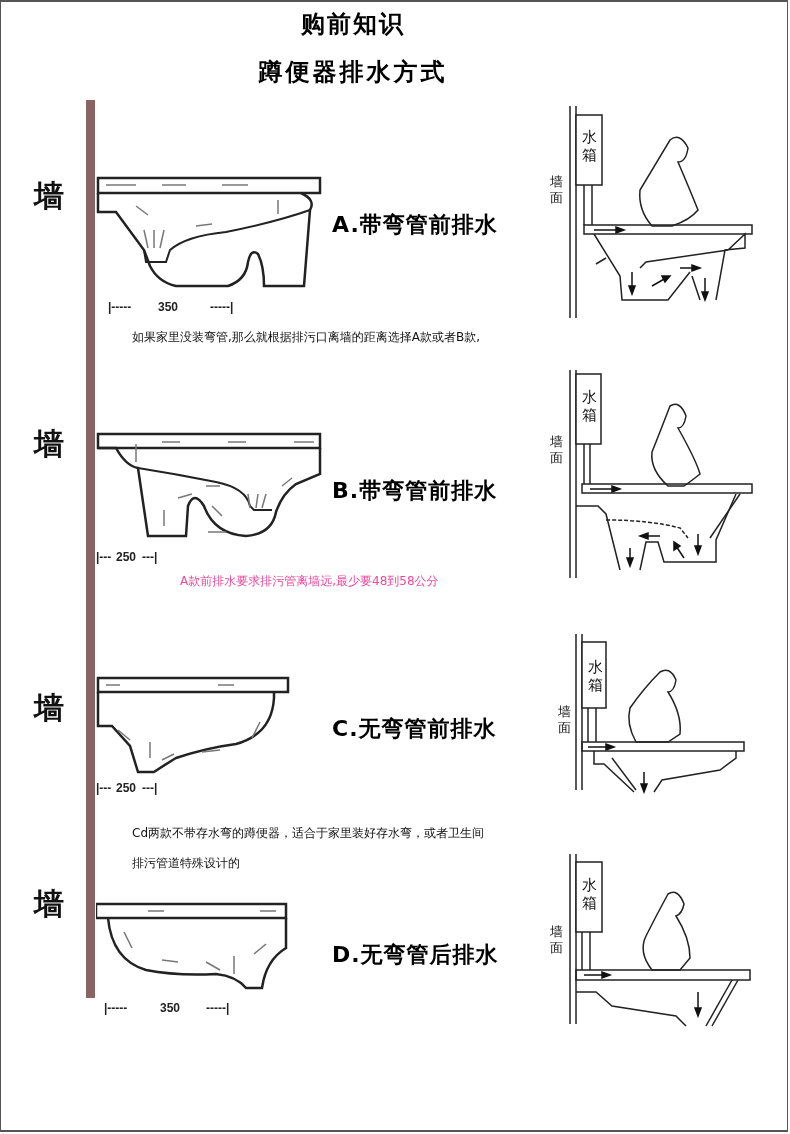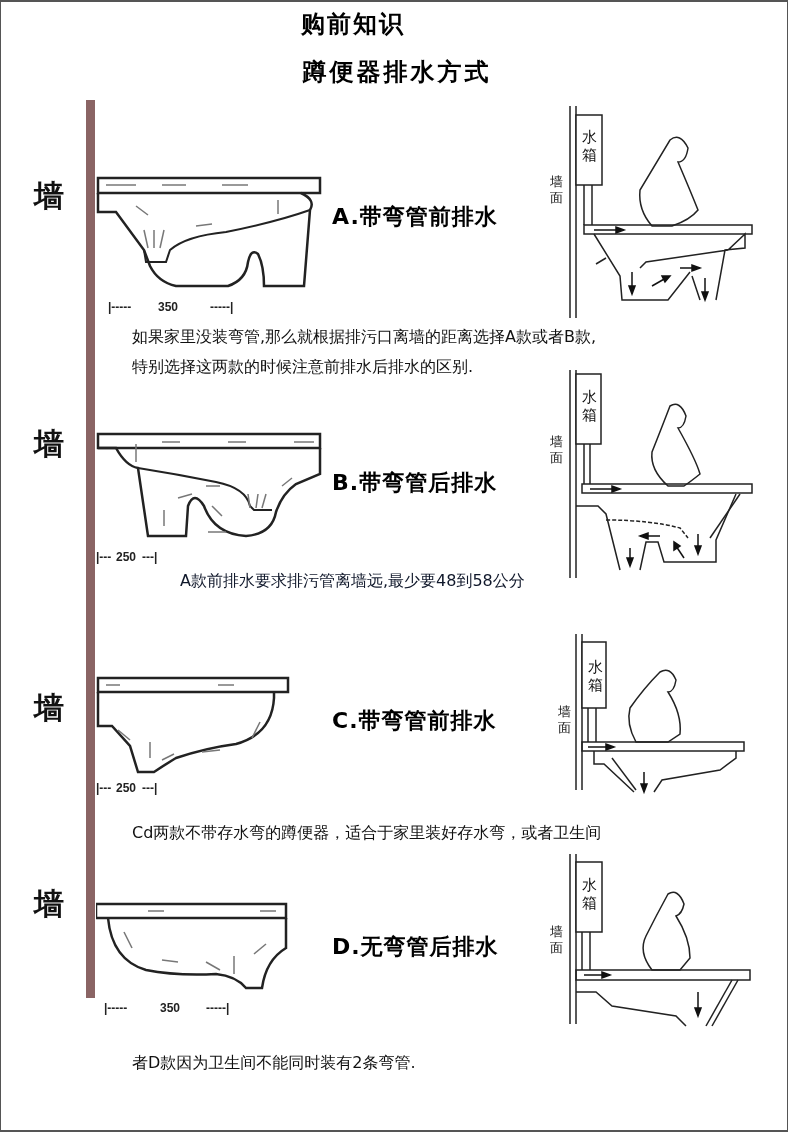--- a/index.html
+++ b/index.html
@@ -2,26 +2,26 @@
 <html><head>
 <meta charset="utf-8">
 <style>
   html, body { margin: 0; padding: 0; background: #ffffff; }
   body { width: 790px; height: 1134px; position: relative; overflow: hidden;
          font-family: "DejaVu Sans", "Liberation Sans", sans-serif; color: #111; }
   .frame { position: absolute; left: 0; top: 0; width: 788px; height: 1132px;
            border: 1px solid #555; border-top: 2px solid #555; border-bottom: 2px solid #555; box-sizing: border-box; }
   .title { position: absolute; left: 0; width: 706px; text-align: center; font-weight: bold; color: #000; }
   .title1 { top: 8px; font-size: 24px; letter-spacing: 2px; }
-  .title2 { top: 56px; font-size: 24px; letter-spacing: 3px; padding-left: 44px; }
+  .title2 { top: 56px; font-size: 24px; letter-spacing: 3px; }
   .wall-bar { position: absolute; left: 86px; top: 100px; width: 9px; height: 898px; background: #8a6464; }
   .wall-label { position: absolute; left: 34px; font-size: 30px; font-weight: bold; color: #111; font-family: "DejaVu Serif", serif; }
-  .type-label { position: absolute; left: 332px; font-size: 22px; font-weight: bold; color: #000; letter-spacing: 1px; }
-  .para { position: absolute; left: 132px; font-size: 16px; line-height: 30px; color: #111; }
-  .red { color: #0f172a; left: 180px; }
+  .type-label { position: absolute; left: 332px; font-size: 22px; font-weight: bold; color: #000; letter-spacing: 1px; margin-top: 8px; }
+  .para { position: absolute; left: 132px; font-size: 12px; line-height: 30px; color: #111; }
+  .red { color: #ec4899; left: 180px; }
   .para.d { left: 132px; }
   svg.diag { position: absolute; }
   .dim { font-size: 12px; font-weight: bold; fill: #222; font-family: "Liberation Sans", sans-serif; }
   .tanktxt { font-size: 15px; fill: #111; }
   .walltxt { font-size: 13px; fill: #111; }
 </style>
 </head>
 <body>
 
 <div class="frame"></div>
@@ -86,21 +86,20 @@
       <polygon points="165,200 162,192 168,192"></polygon>
   </g>
   <text x="42" y="42" class="tanktxt">水</text>
   <text x="42" y="60" class="tanktxt">箱</text>
   <text x="10" y="86" class="walltxt">墙</text>
   <text x="10" y="102" class="walltxt">面</text>
 </svg>
 
 <div class="para" style="top:322px">
   <div>如果家里没装弯管,那么就根据排污口离墙的距离选择A款或者B款,</div>
-  <div>特别选择这两款的时候注意前排水后排水的区别.</div>
 </div>
 
 <svg class="diag" style="left:96px;top:426px" width="230" height="140">
   <g fill="none" stroke="#222" stroke-width="2.5">
     <rect x="2" y="8" width="222" height="14"></rect>
     <path d="M2 22 L20 22 Q30 40 42 42 L52 110 L90 110 L92 80 Q98 64 108 80 Q118 108 150 110 Q176 108 180 86 Q186 68 200 58 L224 48 L224 22"></path>
     <path d="M42 42 Q80 48 120 56 Q150 62 154 80 L158 84 L176 84" stroke-width="2"></path>
   </g>
   <g stroke="#777" stroke-width="1.5" fill="#777">
     <line x1="66" y1="16" x2="84" y2="16"></line>
@@ -114,21 +113,21 @@
       <line x1="170" y1="68" x2="166" y2="82"></line>
     <line x1="96" y1="68" x2="82" y2="72"></line>
       <line x1="68" y1="84" x2="68" y2="100"></line>
       <line x1="130" y1="106" x2="112" y2="106"></line>
       <line x1="116" y1="80" x2="126" y2="90"></line>
   </g>
   <text x="0" y="135" class="dim">|---</text>
   <text x="20" y="135" class="dim">250</text>
   <text x="46" y="135" class="dim">---|</text>
 </svg>
-<div class="type-label" style="top:468px">B.带弯管后排水</div>
+<div class="type-label" style="top:468px">B.带弯管前排水</div>
 
 <svg class="diag" style="left:540px;top:370px" width="250" height="210">
   <g fill="none" stroke="#222" stroke-width="1.5">
     <line x1="30" y1="0" x2="30" y2="208"></line>
       <line x1="36" y1="0" x2="36" y2="208"></line>
     <rect x="36" y="4" width="25" height="70" fill="#fff"></rect>
     <line x1="44" y1="74" x2="44" y2="114"></line>
       <line x1="50" y1="74" x2="50" y2="114"></line>
     <rect x="42" y="114" width="170" height="9"></rect>
     <path d="M36 136 L58 136 L66 144 L80 200"></path>
@@ -170,21 +169,21 @@
     <line x1="22" y1="54" x2="34" y2="64"></line>
       <line x1="54" y1="66" x2="54" y2="82"></line>
       <line x1="66" y1="84" x2="78" y2="78"></line>
     <line x1="124" y1="74" x2="106" y2="76"></line>
       <line x1="164" y1="46" x2="156" y2="62"></line>
   </g>
   <text x="0" y="116" class="dim">|---</text>
   <text x="20" y="116" class="dim">250</text>
   <text x="46" y="116" class="dim">---|</text>
 </svg>
-<div class="type-label" style="top:706px">C.带弯管前排水</div>
+<div class="type-label" style="top:706px">C.无弯管前排水</div>
 
 <svg class="diag" style="left:540px;top:630px" width="250" height="170">
   <g fill="none" stroke="#222" stroke-width="1.5">
     <line x1="36" y1="4" x2="36" y2="160"></line>
       <line x1="42" y1="4" x2="42" y2="160"></line>
     <rect x="42" y="12" width="24" height="66" fill="#fff"></rect>
     <line x1="48" y1="78" x2="48" y2="112"></line>
       <line x1="56" y1="78" x2="56" y2="112"></line>
     <rect x="42" y="112" width="162" height="9"></rect>
     <path d="M54 121 L54 134 L64 134 L94 162"></path>
@@ -199,20 +198,21 @@
       <polygon points="104,162 101,154 107,154"></polygon>
   </g>
   <text x="48" y="42" class="tanktxt">水</text>
   <text x="48" y="60" class="tanktxt">箱</text>
   <text x="18" y="86" class="walltxt">墙</text>
   <text x="18" y="102" class="walltxt">面</text>
 </svg>
 
 <div class="para" style="top:818px">
   <div>Cd两款不带存水弯的蹲便器，适合于家里装好存水弯，或者卫生间</div>
+  <div>排污管道特殊设计的</div>
 </div>
 
 <svg class="diag" style="left:96px;top:900px" width="200" height="120">
   <g fill="none" stroke="#222" stroke-width="2.5">
     <rect x="0" y="4" width="190" height="14"></rect>
     <path d="M12 18 Q16 60 50 70 Q80 76 120 74 Q140 76 150 88 L166 88 Q170 60 190 48 L190 18"></path>
   </g>
   <g stroke="#777" stroke-width="1.5" fill="#777">
     <line x1="52" y1="11" x2="68" y2="11"></line>
       <line x1="164" y1="11" x2="180" y2="11"></line>
@@ -247,14 +247,13 @@
     <line x1="158" y1="140" x2="158" y2="160"></line>
       <polygon points="158,164 155,156 161,156"></polygon>
   </g>
   <text x="42" y="38" class="tanktxt">水</text>
   <text x="42" y="56" class="tanktxt">箱</text>
   <text x="10" y="84" class="walltxt">墙</text>
   <text x="10" y="100" class="walltxt">面</text>
 </svg>
 
 <div class="para d" style="top:1048px">
-  <div>者D款因为卫生间不能同时装有2条弯管.</div>
 </div>
 
 </body></html>

